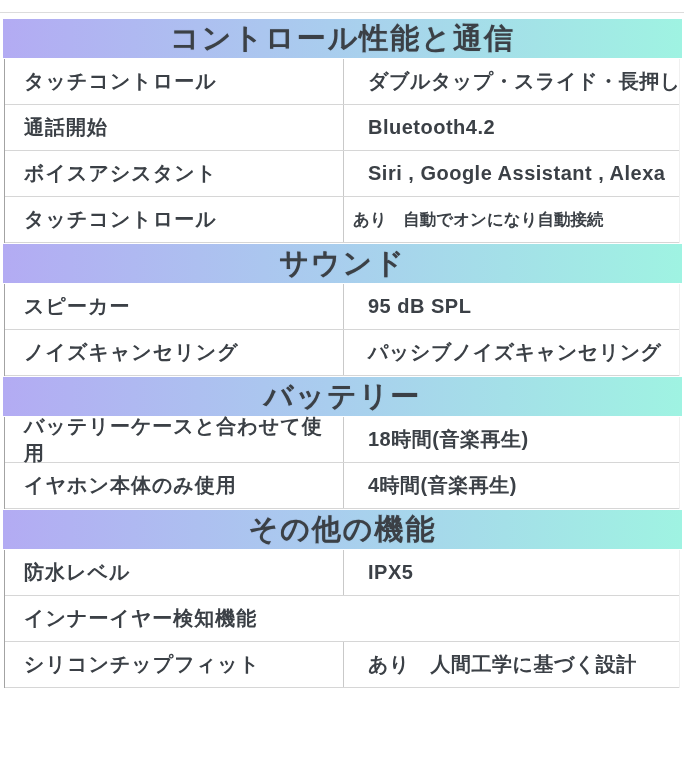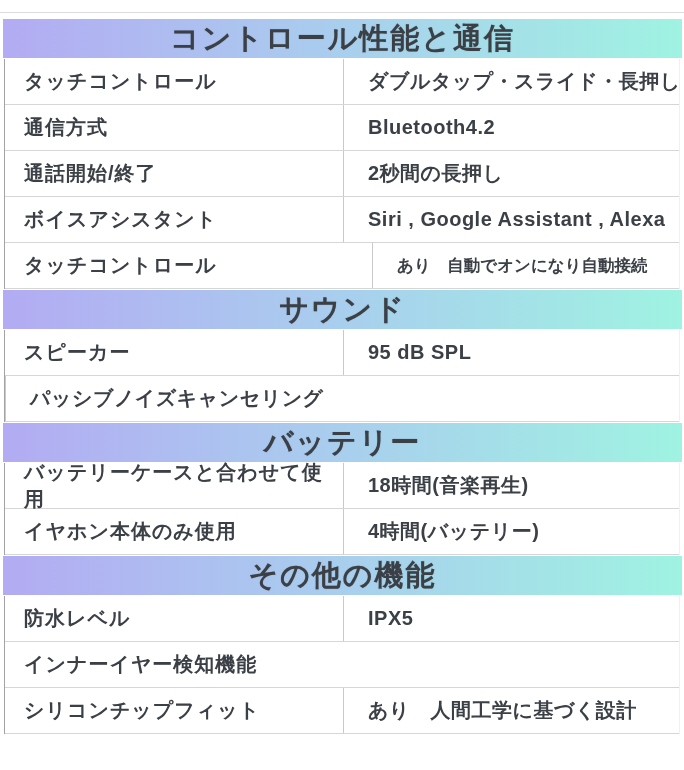--- a/index.html
+++ b/index.html
@@ -31,73 +31,70 @@
   .cell{display:flex;align-items:center;}
   .label{
     width:338px;flex:0 0 338px;padding-left:19px;box-sizing:border-box;
     font-size:20px;font-weight:bold;letter-spacing:1px;
   }
   .value{
     flex:1;border-left:1px solid #c9c9c9;padding-left:24px;
     font-size:20px;font-weight:bold;letter-spacing:0.5px;
     white-space:nowrap;
   }
-  .row.small .value{font-size:16.5px;letter-spacing:0;padding-left:24px;margin-left:29px;}
+  .row.small .value{font-size:16.5px;letter-spacing:0;padding-left:9px;}
 </style>
 </head>
 <body>
 
 <div class="page">
   <div class="topband"></div>
   <div class="gap"></div>
 
   <div class="section-header">コントロール性能と通信</div>
   <div class="rows">
     <div class="row">
       <div class="cell label">タッチコントロール</div>
       <div class="cell value">ダブルタップ・スライド・長押し</div>
     </div>
     <div class="row">
-      <div class="cell label">通信方式</div>
+      <div class="cell label">通話開始</div>
       <div class="cell value">Bluetooth4.2</div>
-    </div>
-    <div class="row">
-      <div class="cell label">通話開始/終了</div>
-      <div class="cell value">2秒間の長押し</div>
     </div>
     <div class="row">
       <div class="cell label">ボイスアシスタント</div>
       <div class="cell value">Siri , Google Assistant , Alexa</div>
     </div>
     <div class="row small">
       <div class="cell label">タッチコントロール</div>
       <div class="cell value">あり　自動でオンになり自動接続</div>
     </div>
   </div>
 
   <div class="section-header">サウンド</div>
   <div class="rows">
     <div class="row">
       <div class="cell label">スピーカー</div>
       <div class="cell value">95 dB SPL</div>
     </div>
     <div class="row">
+      <div class="cell label">ノイズキャンセリング</div>
       <div class="cell value">パッシブノイズキャンセリング</div>
     </div>
   </div>
 
   <div class="section-header">バッテリー</div>
   <div class="rows">
     <div class="row">
       <div class="cell label">バッテリーケースと合わせて使用</div>
       <div class="cell value">18時間(音楽再生)</div>
     </div>
     <div class="row">
       <div class="cell label">イヤホン本体のみ使用</div>
-      <div class="cell value"> 4時間(バッテリー)</div>
+      <div class="cell value"> 4時間(音楽再生)</div>
     </div>
   </div>
 
   <div class="section-header">その他の機能</div>
   <div class="rows">
     <div class="row">
       <div class="cell label">防水レベル</div>
       <div class="cell value">IPX5</div>
     </div>
     <div class="row">

